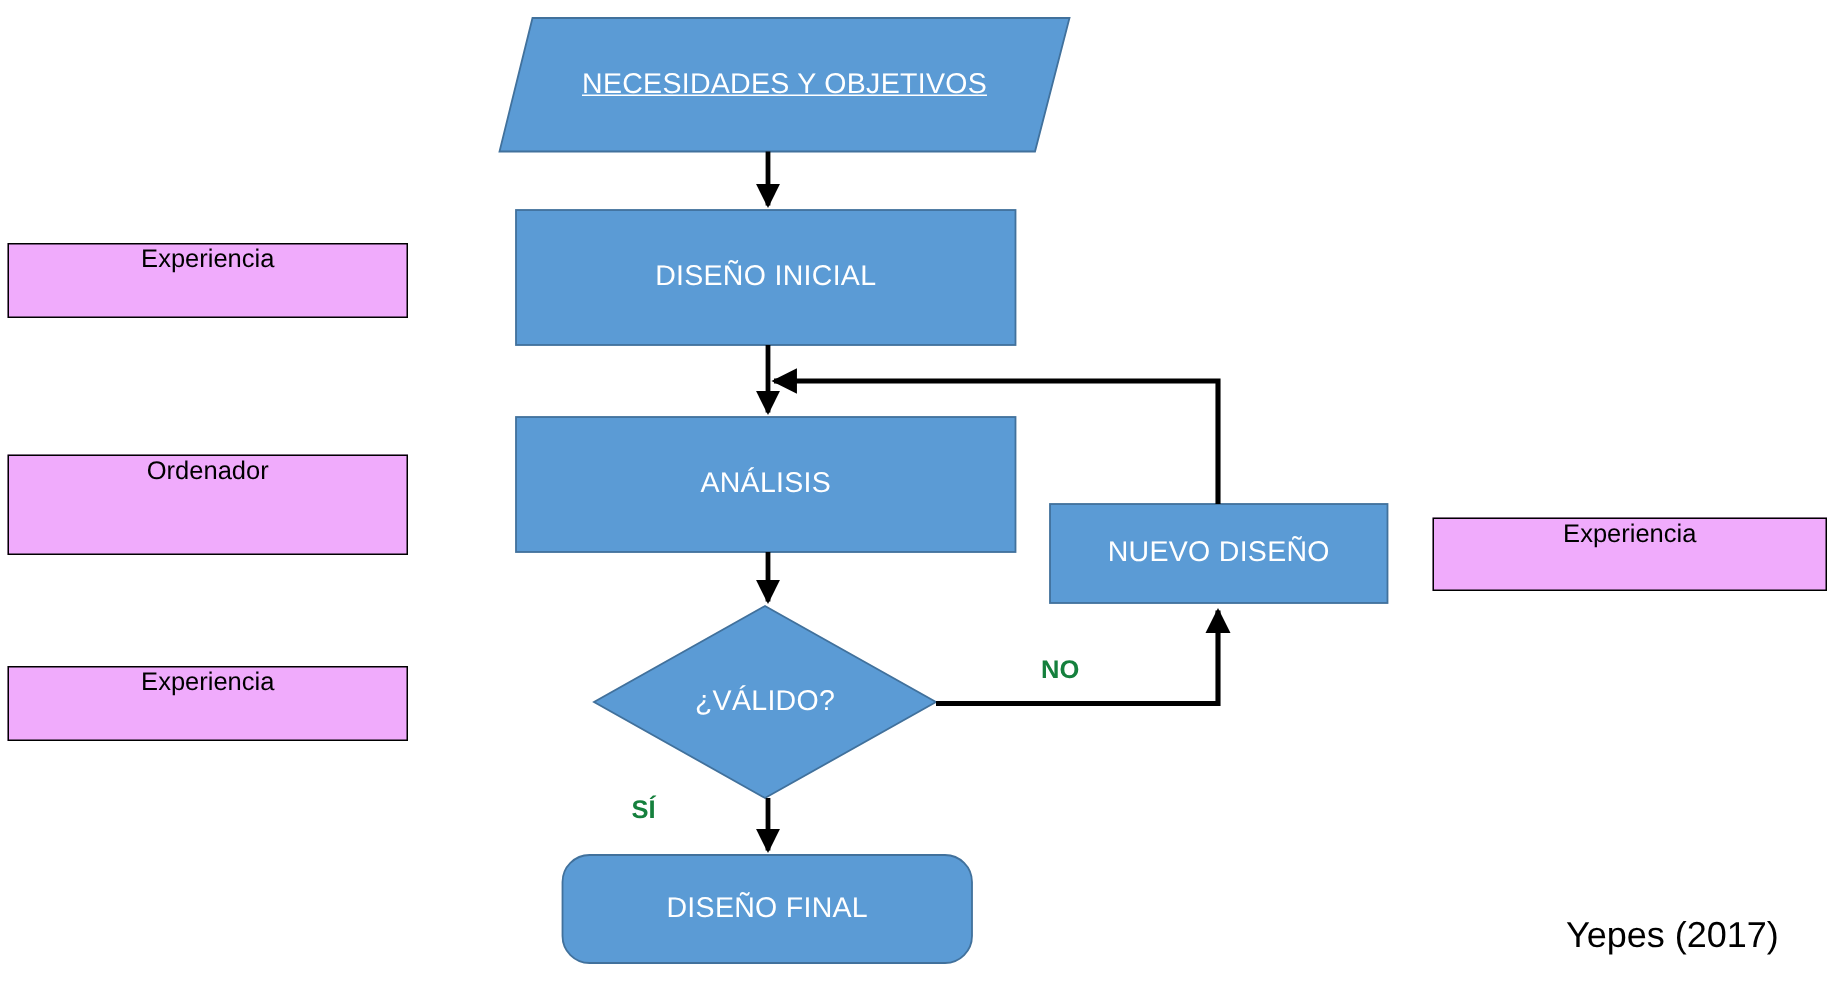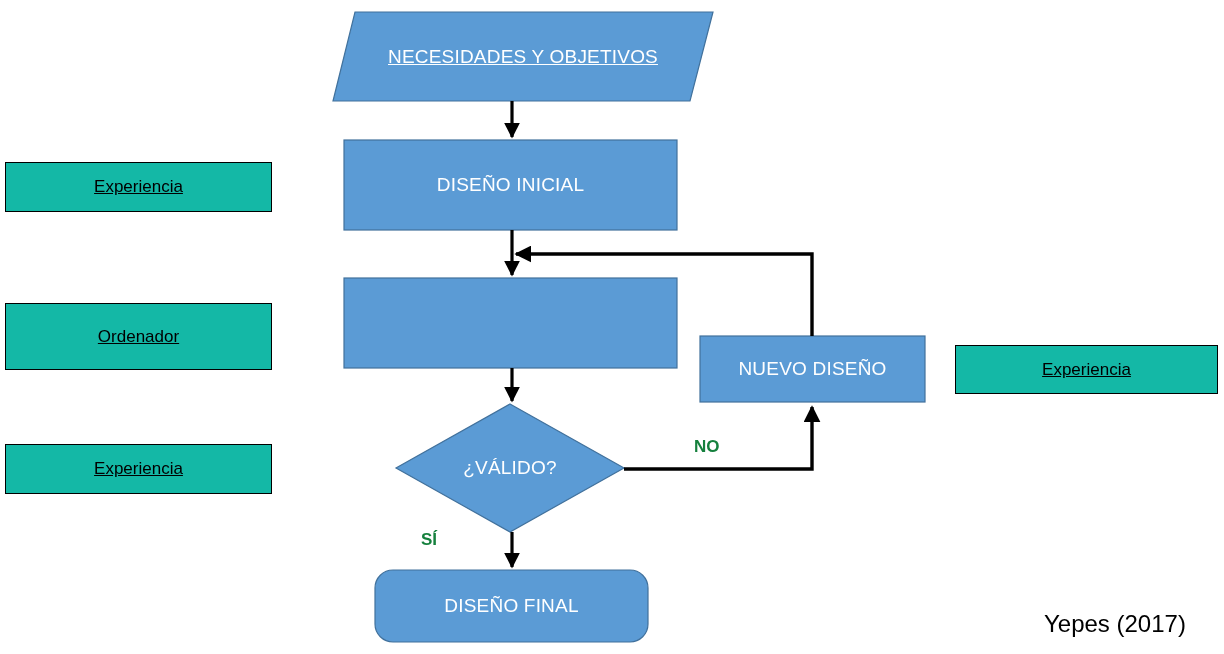--- a/index.html
+++ b/index.html
@@ -36,26 +36,24 @@
   }
   .blue-label {
     color: #ffffff;
     font-size: 19px;
     font-weight: 400;
     letter-spacing: 0.2px;
   }
   .side-box {
     position: absolute;
     border: 1.5px solid #000000;
-    background: #14b8a6;
+    background: #f0abfc;
     box-sizing: border-box;
     display: flex;
-    align-items: center;
     justify-content: center;
-    text-decoration: underline;
   }
   .side-box-text {
     color: #000000;
     font-size: 17px;
     font-weight: 400;
   }
   .edge-label {
     position: absolute;
     color: #15803d;
     font-size: 17px;
@@ -104,20 +102,21 @@
 
     <polyline points="624,469 812,469 812,407" fill="none" stroke="#000000" stroke-width="3.4" marker-end="url(#arrowhead)"></polyline>
 
     <polyline points="812,336 812,254 516,254" fill="none" stroke="#000000" stroke-width="3.4" marker-end="url(#arrowhead)"></polyline>
   </svg>
 
   <div class="node-label blue-label" style="left:333px; top:12px; width:380px; height:89px;text-decoration:underline;">NECESIDADES Y OBJETIVOS</div>
 
   <div class="node-label blue-label" style="left:344px; top:140px; width:333px; height:90px;">DISEÑO INICIAL</div>
 
+  <div class="node-label blue-label" style="left:344px; top:278px; width:333px; height:90px;">ANÁLISIS</div>
 
   <div class="node-label blue-label" style="left:396px; top:404px; width:228px; height:128px;">¿VÁLIDO?</div>
 
   <div class="node-label blue-label" style="left:700px; top:336px; width:225px; height:66px;">NUEVO DISEÑO</div>
 
   <div class="node-label blue-label" style="left:375px; top:570px; width:273px; height:72px;">DISEÑO FINAL</div>
 
   <div class="side-box" style="left:5px; top:162px; width:267px; height:50px;">
     <span class="side-box-text">Experiencia</span>
   </div>

